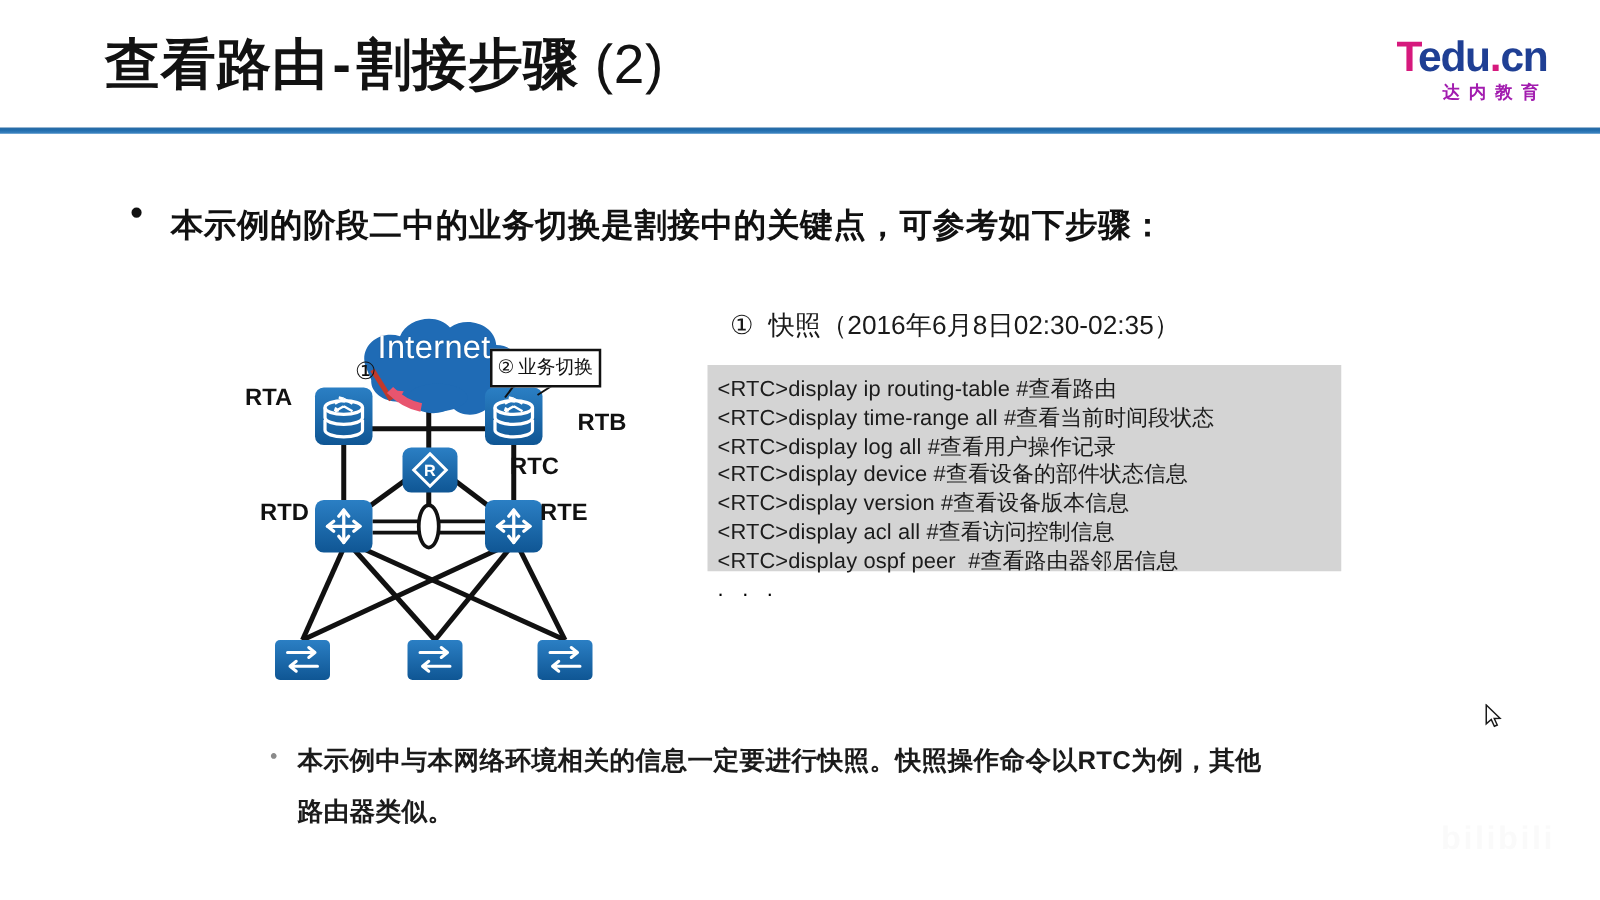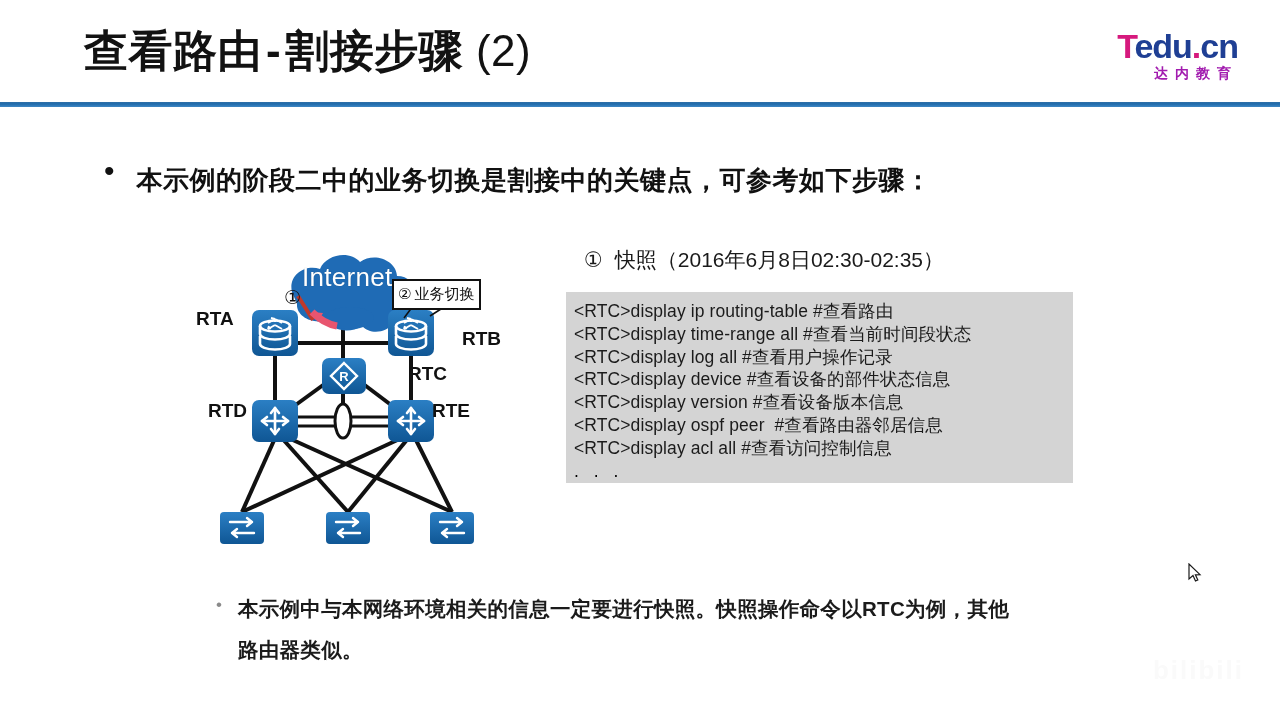--- a/index.html
+++ b/index.html
@@ -105,21 +105,21 @@
     white-space: nowrap;
   }
   .step-num { margin-right: 12px; }
 
   
   .code-block {
     position: absolute;
     left: 566px;
     top: 292px;
     width: 507px;
-    height: 191px;
+    height: 165px;
     background: #d4d4d4;
     padding: 8px 0 0 8px;
     box-sizing: border-box;
   }
   .code-line {
     font-size: 17.5px;
     line-height: 22.8px;
     color: #1b1b1b;
     white-space: pre;
     letter-spacing: 0.1px;
@@ -253,22 +253,22 @@
   <div class="step-heading">
     <span class="step-num">①</span><span>快照（2016年6月8日02:30-02:35）</span>
   </div>
 
   <div class="code-block">
     <div class="code-line">&lt;RTC&gt;display ip routing-table #查看路由</div>
     <div class="code-line">&lt;RTC&gt;display time-range all #查看当前时间段状态</div>
     <div class="code-line">&lt;RTC&gt;display log all #查看用户操作记录</div>
     <div class="code-line">&lt;RTC&gt;display device #查看设备的部件状态信息</div>
     <div class="code-line">&lt;RTC&gt;display version #查看设备版本信息</div>
+    <div class="code-line">&lt;RTC&gt;display acl all #查看访问控制信息</div>
     <div class="code-line">&lt;RTC&gt;display ospf peer  #查看路由器邻居信息</div>
-    <div class="code-line">&lt;RTC&gt;display acl all #查看访问控制信息</div>
     <div class="code-dots">. . .</div>
   </div>
 
   <div class="sub-bullet">
     <span class="sub-bullet-dot">•</span>
     <span class="sub-bullet-text">本示例中与本网络环境相关的信息一定要进行快照。快照操作命令以RTC为例，其他路由器类似。</span>
   </div>
 
   <div class="diagram">
     <svg width="360" height="310" viewBox="0 0 360 310" xmlns="http://www.w3.org/2000/svg">

